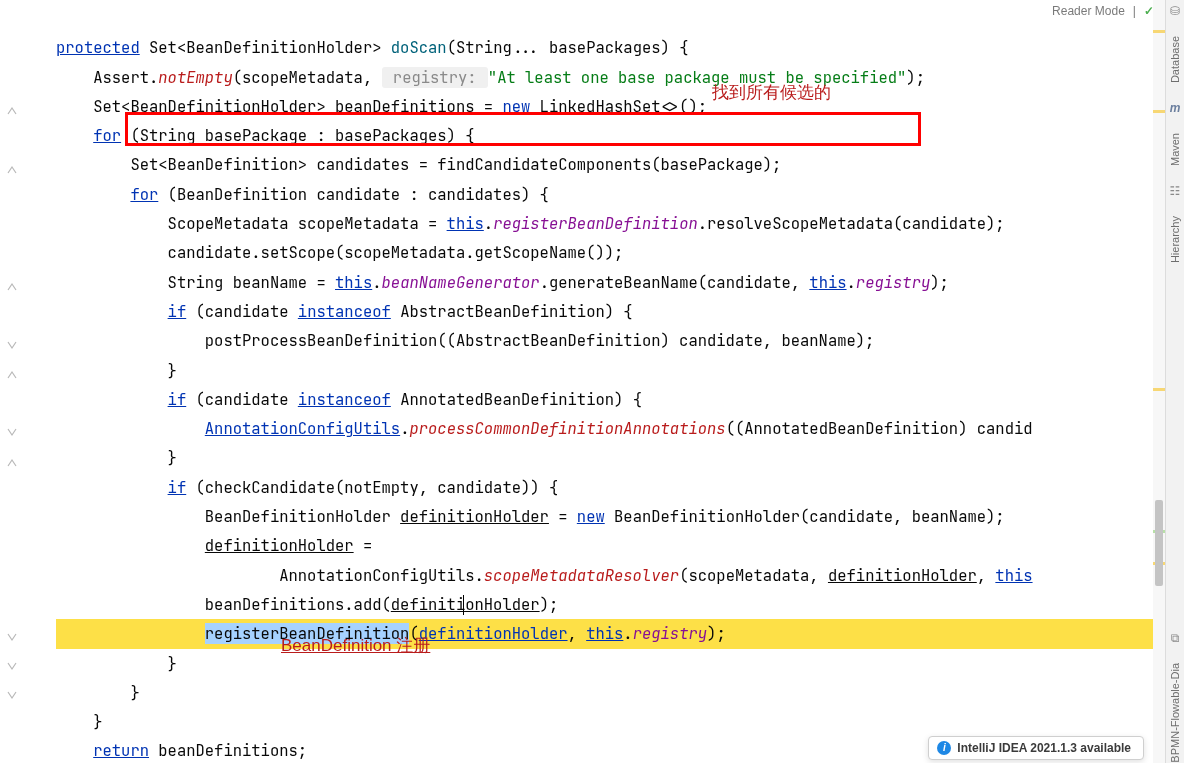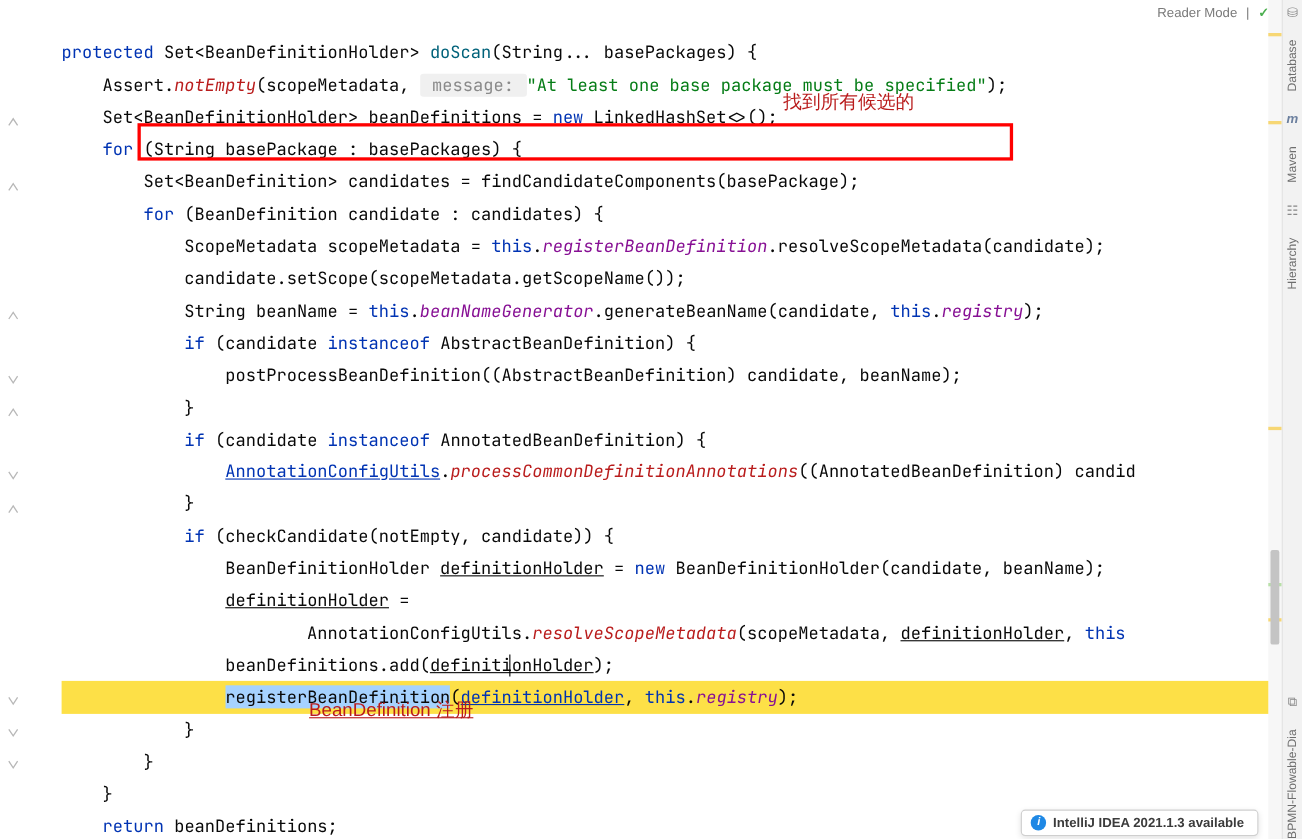--- a/index.html
+++ b/index.html
@@ -19,21 +19,21 @@
   .toolbars-right .ic { width:14px; text-align:center; font-size:12px; color:#8a8a8a; }
   .reader-mode { position:absolute; top:4px; right:30px; display:flex; gap:8px; align-items:flex-end;
                  font-family:"Segoe UI",Arial,sans-serif; font-size:12px; color:#7a7a7a; }
   .reader-mode .check { color:#4caf50; font-weight:bold; }
   .scrollbar { position:absolute; right:19px; top:0; bottom:0; width:12px; background:#f7f7f7; }
   .scrollbar .thumb { position:absolute; right:2px; width:8px; height:86px; top:500px;
                       background:#c4c4c4; border-radius:2px; }
   .scrollbar .mark { position:absolute; right:0; width:12px; height:3px; }
   .editor { position:absolute; left:28px; right:31px; top:0; bottom:0; padding:4px 0 0 28px;
             line-height:29.3px; white-space:pre; }
-  .kw  { color:#0033b3; }
+  .kw  { color:#0033b3;text-decoration:underline; }
   .str { color:#067d17; }
   .hint{ color:#8a8a8a; font-style:normal; background:#f0f0f0; padding:0 2px; border-radius:3px;}
   .fld { color:#871094; font-style:italic; }
   .stm { font-style:italic; color:#b91c1c; }
   .lnk { color:#0033b3; text-decoration:underline; text-decoration-color:#0033b3; }
   .uvar{ text-decoration:underline; text-decoration-color:#080808; }
   .sel { background:#a6d2ff; }
   .currline { background:#fde047; display:inline-block; width:100%; }
   .red-box { position:absolute; border:3px solid #ff0000; }
   .red-text{ position:absolute; color:#b91c1c; font-family:"Microsoft YaHei","SimSun",sans-serif;
@@ -108,38 +108,38 @@
   <div class="fold" style="top:657px"><svg viewBox="0 0 14 14">
         <polyline points="3,4 7,10 11,4"></polyline>
       </svg></div>
   <div class="fold" style="top:686px"><svg viewBox="0 0 14 14">
         <polyline points="3,4 7,10 11,4"></polyline>
       </svg></div>
 </div>
 
 <div class="editor">
 <span class="kw">protected</span><span> Set&lt;BeanDefinitionHolder&gt; </span><span style="color:#00627a">doScan</span><span>(String... basePackages) {</span>
-<span>    Assert.</span><span class="stm">notEmpty</span><span>(scopeMetadata, </span><span class="hint"> message: </span><span class="str">"At least one base package must be specified"</span><span>);</span>
+<span>    Assert.</span><span class="stm">notEmpty</span><span>(scopeMetadata, </span><span class="hint"> registry: </span><span class="str">"At least one base package must be specified"</span><span>);</span>
 <span>    Set&lt;BeanDefinitionHolder&gt; beanDefinitions = </span><span class="kw">new</span><span> LinkedHashSet&lt;&gt;();</span>
     <span class="kw">for</span><span> (String basePackage : basePackages) {</span>
 <span>        Set&lt;BeanDefinition&gt; candidates = findCandidateComponents(basePackage);</span>
         <span class="kw">for</span><span> (BeanDefinition candidate : candidates) {</span>
 <span>            ScopeMetadata scopeMetadata = </span><span class="kw">this</span><span>.</span><span class="fld">registerBeanDefinition</span><span>.resolveScopeMetadata(candidate);</span>
 <span>            candidate.setScope(scopeMetadata.getScopeName());</span>
 <span>            String beanName = </span><span class="kw">this</span><span>.</span><span class="fld">beanNameGenerator</span><span>.generateBeanName(candidate, </span><span class="kw">this</span><span>.</span><span class="fld">registry</span><span>);</span>
             <span class="kw">if</span><span> (candidate </span><span class="kw">instanceof</span><span> AbstractBeanDefinition) {</span>
 <span>                postProcessBeanDefinition((AbstractBeanDefinition) candidate, beanName);</span>
 <span>            }</span>
             <span class="kw">if</span><span> (candidate </span><span class="kw">instanceof</span><span> AnnotatedBeanDefinition) {</span>
 <span>                </span><span class="lnk">AnnotationConfigUtils</span><span>.</span><span class="stm">processCommonDefinitionAnnotations</span><span>((AnnotatedBeanDefinition) candid</span>
 <span>            }</span>
             <span class="kw">if</span><span> (checkCandidate(notEmpty, candidate)) {</span>
 <span>                BeanDefinitionHolder </span><span class="uvar">definitionHolder</span><span> = </span><span class="kw">new</span><span> BeanDefinitionHolder(candidate, beanName);</span>
 <span>                </span><span class="uvar">definitionHolder</span><span> =</span>
-<span>                        AnnotationConfigUtils.</span><span class="stm">resolveScopeMetadata</span><span>(scopeMetadata, </span><span class="uvar">definitionHolder</span><span>, </span><span class="kw">this</span>
+<span>                        AnnotationConfigUtils.</span><span class="stm">scopeMetadataResolver</span><span>(scopeMetadata, </span><span class="uvar">definitionHolder</span><span>, </span><span class="kw">this</span>
 <span>                beanDefinitions.add(</span><span class="uvar">definitionHolder</span><span>);</span>
 <span class="currline"><span>                </span><span class="sel">registerBeanDefinition</span><span>(</span><span class="uvar" style="color:#0033b3;text-decoration-color:#0033b3">definitionHolder</span><span>, </span><span class="kw">this</span><span>.</span><span class="fld">registry</span><span>);</span></span>
 <span>            }</span>
 <span>        }</span>
 <span>    }</span>
     <span class="kw">return</span><span> beanDefinitions;</span>
 
 </div>
 
 <div class="red-box" style="left:125px; top:112px; width:796px; height:34px"></div>

